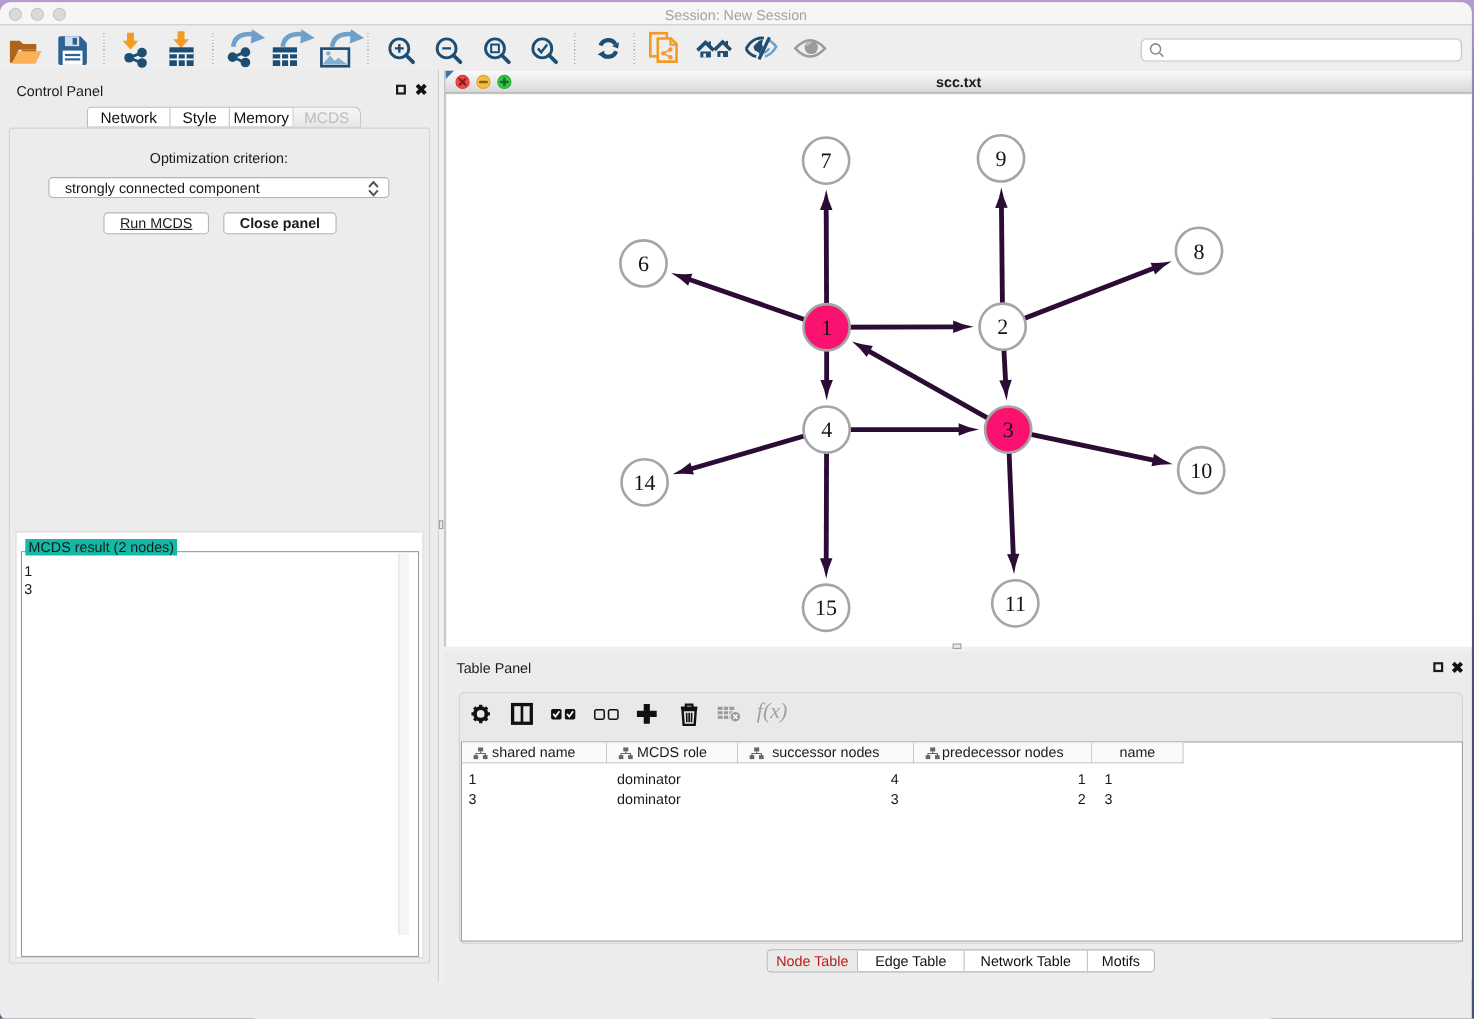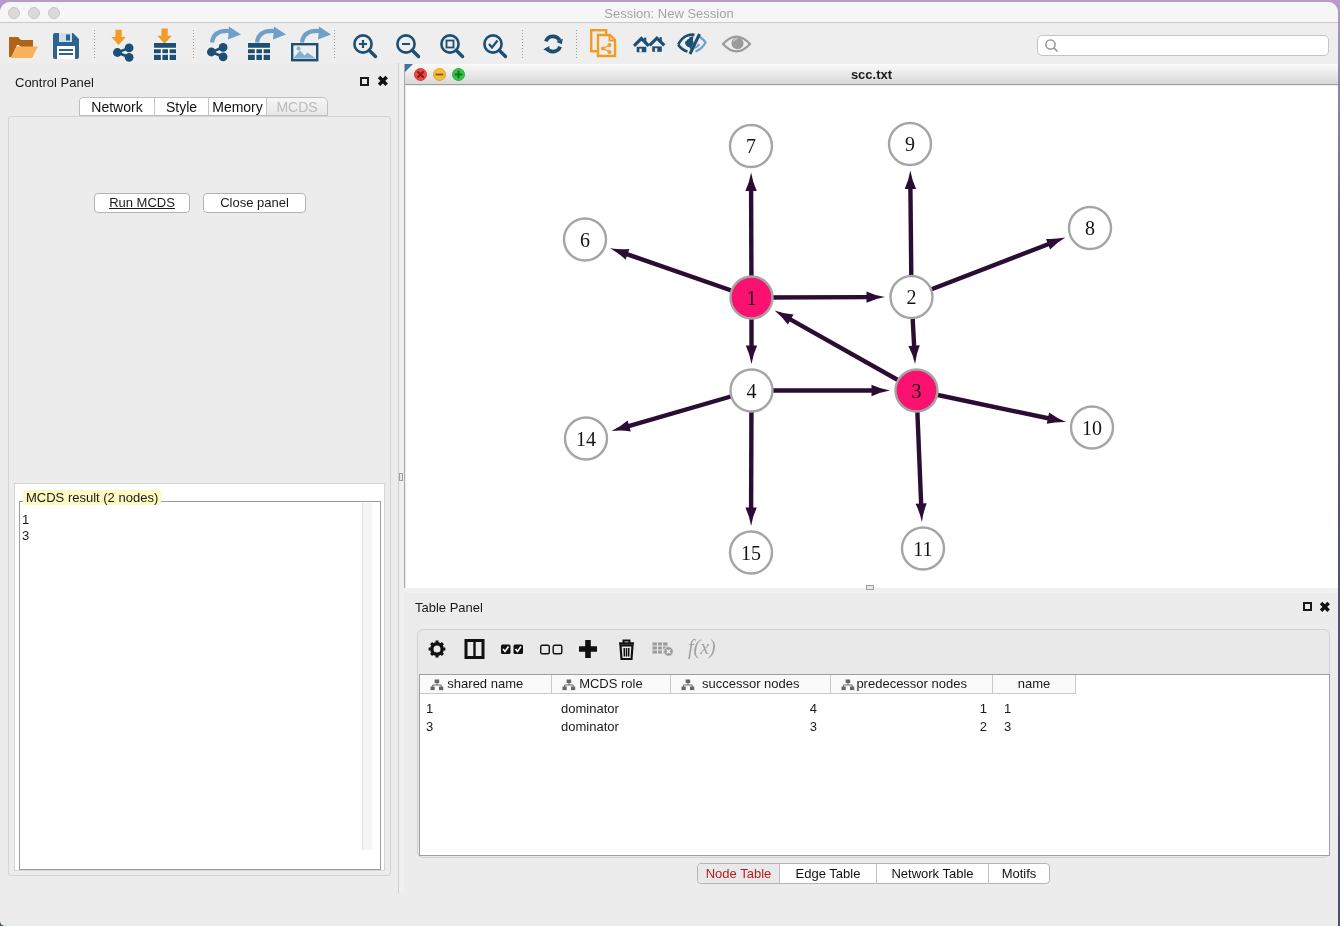--- a/index.html
+++ b/index.html
@@ -37,21 +37,21 @@
               font-size:13px; color:#1a1a1a; }
   #combo { position:absolute; left:44px; top:98px; width:310px; height:19px; background:#fff;
            border:1px solid #b3b3b3; border-radius:4px; font-size:13px; color:#1a1a1a;
            line-height:17px; padding-left:14px; }
   .btn { position:absolute; height:20px; background:#fff; border:1px solid #b3b3b3;
          border-radius:4px; font-size:13px; color:#1a1a1a; text-align:center; line-height:18px; }
   #resultwrap { position:absolute; left:14px; top:420px; width:371px; height:388px;
                 background:#fff; border:1px solid #d6d6d6; }
   #groupbox { position:absolute; left:4px; top:17px; width:362px; height:369px;
               border:1px solid #9b9b9b; }
-  #grouplabel { position:absolute; left:8px; top:6px; background:#fef9c3; padding:0 3px;
+  #grouplabel { position:absolute; left:8px; top:6px; background:#14b8a6; padding:0 3px;
                 font-size:13px; color:#1a1a1a; }
   #mcdslist { position:absolute; left:7px; top:28px; font-size:13px; color:#1a1a1a; line-height:15.5px; }
   #listscroll { position:absolute; left:347px; top:19px; width:10px; height:347px;
                 background:#f5f5f5; border-left:1px solid #e2e2e2; }
   
   #vsplit { position:absolute; left:398px; top:61px; width:6px; height:830px; background:#f0f0f0;
             border-left:1px solid #cfcfcf; }
   #vgrip { position:absolute; left:399px; top:471px; width:4px; height:8px;
            background:#e8e8e8; border:1px solid #9f9f9f; }
   #hsplit { position:absolute; left:404px; top:586px; width:934px; height:5px; background:#f0f0f0; }
@@ -248,22 +248,26 @@
     <div class="paneltitle" style="left:15px; top:12px;">Control Panel</div>
     <div class="floatbtn" style="left:360px; top:14px;"></div>
     <div class="closebtn" style="left:377px; top:12px;">✖</div>
     <div id="cptabs">
       <div class="tab" style="width:75px">Network</div>
         <div class="tab" style="width:54px">Style</div>
         <div class="tab" style="width:58px">Memory</div>
         <div class="tab last" style="width:60px">MCDS</div>
     </div>
     <div id="cpcontent"></div>
+    <div id="optlabel">Optimization criterion:</div>
+    <div id="combo">strongly connected component<svg width="13" height="15" style="position:absolute;right:7px;top:2px">
+          <path d="M2.5,6 L6.5,1.5 L10.5,6 M2.5,9 L6.5,13.5 L10.5,9" fill="none" stroke="#555" stroke-width="1.8"></path>
+        </svg></div>
     <div class="btn" style="left:94px; top:130px; width:96px;text-decoration:underline;">Run MCDS</div>
-    <div class="btn" style="left:203px; top:130px; width:103px;">Close panel</div>
+    <div class="btn" style="left:203px; top:130px; width:103px;font-weight:bold;">Close panel</div>
     <div id="resultwrap">
       <div id="groupbox"></div>
       <div id="grouplabel">MCDS result (2 nodes)</div>
       <div id="mcdslist">1<br>3</div>
       <div id="listscroll"></div>
     </div>
   </div>
 
   <div id="vsplit"></div>
   <div id="vgrip"></div>

